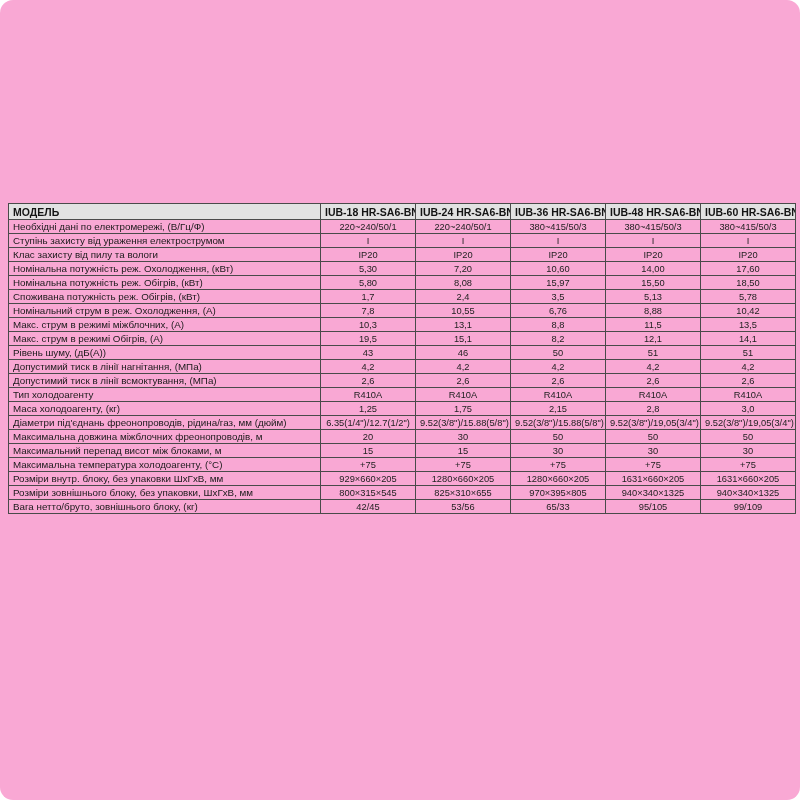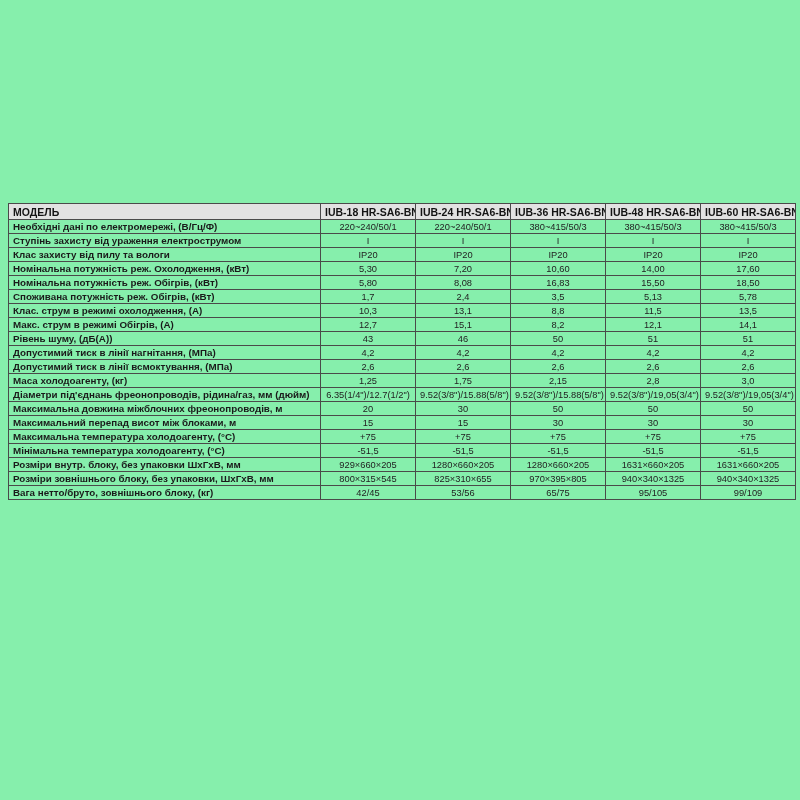--- a/index.html
+++ b/index.html
@@ -4,23 +4,24 @@
 <style>
   html, body {
     margin: 0;
     padding: 0;
     background: #ffffff;
   }
   .page {
     position: relative;
     width: 800px;
     height: 800px;
-    background: #86efac;
+    background: #f9a8d4;
     overflow: hidden;
     font-family: "Liberation Sans", sans-serif;
+    border-radius: 13px;
   }
   table.spec-table {
     position: absolute;
     left: 8px;
     top: 203px;
     width: 787px;
     border-collapse: collapse;
     table-layout: fixed;
     border: 1px solid #3c3c3c;
   }
@@ -43,21 +44,21 @@
   th.model-col-label {
     text-align: left;
     padding-left: 5px;
   }
   th.model-th {
     text-align: center;
   }
   td.label-cell {
     height: 13px;
     font-size: 9.8px;
-    font-weight: bold;
+    font-weight: normal;
     color: #1a1a1a;
     text-align: left;
     padding-left: 5px;
   }
   td.value-cell {
     height: 13px;
     font-size: 9.3px;
     font-weight: normal;
     color: #222222;
     text-align: center;
@@ -118,43 +119,51 @@
           <td class="value-cell">5,30</td>
           <td class="value-cell">7,20</td>
           <td class="value-cell">10,60</td>
           <td class="value-cell">14,00</td>
           <td class="value-cell">17,60</td>
         </tr>
         <tr>
           <td class="label-cell">Номінальна потужність реж. Обігрів, (кВт)</td>
           <td class="value-cell">5,80</td>
           <td class="value-cell">8,08</td>
-          <td class="value-cell">16,83</td>
+          <td class="value-cell">15,97</td>
           <td class="value-cell">15,50</td>
           <td class="value-cell">18,50</td>
         </tr>
         <tr>
           <td class="label-cell">Споживана потужність реж. Обігрів, (кВт)</td>
           <td class="value-cell">1,7</td>
           <td class="value-cell">2,4</td>
           <td class="value-cell">3,5</td>
           <td class="value-cell">5,13</td>
           <td class="value-cell">5,78</td>
         </tr>
         <tr>
-          <td class="label-cell">Клас. струм в режимі охолодження, (А)</td>
+          <td class="label-cell">Номінальний струм в реж. Охолодження, (А)</td>
+          <td class="value-cell">7,8</td>
+          <td class="value-cell">10,55</td>
+          <td class="value-cell">6,76</td>
+          <td class="value-cell">8,88</td>
+          <td class="value-cell">10,42</td>
+        </tr>
+        <tr>
+          <td class="label-cell">Макс. струм в режимі міжблочних, (А)</td>
           <td class="value-cell">10,3</td>
           <td class="value-cell">13,1</td>
           <td class="value-cell">8,8</td>
           <td class="value-cell">11,5</td>
           <td class="value-cell">13,5</td>
         </tr>
         <tr>
           <td class="label-cell">Макс. струм в режимі Обігрів, (А)</td>
-          <td class="value-cell">12,7</td>
+          <td class="value-cell">19,5</td>
           <td class="value-cell">15,1</td>
           <td class="value-cell">8,2</td>
           <td class="value-cell">12,1</td>
           <td class="value-cell">14,1</td>
         </tr>
         <tr>
           <td class="label-cell">Рівень шуму, (дБ(А))</td>
           <td class="value-cell">43</td>
           <td class="value-cell">46</td>
           <td class="value-cell">50</td>
@@ -169,20 +178,28 @@
           <td class="value-cell">4,2</td>
           <td class="value-cell">4,2</td>
         </tr>
         <tr>
           <td class="label-cell">Допустимий тиск в лінії всмоктування, (МПа)</td>
           <td class="value-cell">2,6</td>
           <td class="value-cell">2,6</td>
           <td class="value-cell">2,6</td>
           <td class="value-cell">2,6</td>
           <td class="value-cell">2,6</td>
+        </tr>
+        <tr>
+          <td class="label-cell">Тип холодоагенту</td>
+          <td class="value-cell">R410A</td>
+          <td class="value-cell">R410A</td>
+          <td class="value-cell">R410A</td>
+          <td class="value-cell">R410A</td>
+          <td class="value-cell">R410A</td>
         </tr>
         <tr>
           <td class="label-cell">Маса холодоагенту, (кг)</td>
           <td class="value-cell">1,25</td>
           <td class="value-cell">1,75</td>
           <td class="value-cell">2,15</td>
           <td class="value-cell">2,8</td>
           <td class="value-cell">3,0</td>
         </tr>
         <tr>
@@ -211,46 +228,38 @@
         </tr>
         <tr>
           <td class="label-cell">Максимальна температура холодоагенту, (°С)</td>
           <td class="value-cell">+75</td>
           <td class="value-cell">+75</td>
           <td class="value-cell">+75</td>
           <td class="value-cell">+75</td>
           <td class="value-cell">+75</td>
         </tr>
         <tr>
-          <td class="label-cell">Мінімальна температура холодоагенту, (°С)</td>
-          <td class="value-cell">-51,5</td>
-          <td class="value-cell">-51,5</td>
-          <td class="value-cell">-51,5</td>
-          <td class="value-cell">-51,5</td>
-          <td class="value-cell">-51,5</td>
-        </tr>
-        <tr>
           <td class="label-cell">Розміри внутр. блоку, без упаковки ШхГхВ, мм</td>
           <td class="value-cell">929×660×205</td>
           <td class="value-cell">1280×660×205</td>
           <td class="value-cell">1280×660×205</td>
           <td class="value-cell">1631×660×205</td>
           <td class="value-cell">1631×660×205</td>
         </tr>
         <tr>
           <td class="label-cell">Розміри зовнішнього блоку, без упаковки, ШхГхВ, мм</td>
           <td class="value-cell">800×315×545</td>
           <td class="value-cell">825×310×655</td>
           <td class="value-cell">970×395×805</td>
           <td class="value-cell">940×340×1325</td>
           <td class="value-cell">940×340×1325</td>
         </tr>
         <tr>
           <td class="label-cell">Вага нетто/бруто, зовнішнього блоку, (кг)</td>
           <td class="value-cell">42/45</td>
           <td class="value-cell">53/56</td>
-          <td class="value-cell">65/75</td>
+          <td class="value-cell">65/33</td>
           <td class="value-cell">95/105</td>
           <td class="value-cell">99/109</td>
         </tr>
       </tbody>
   </table>
 </div>
 
 </body></html>

